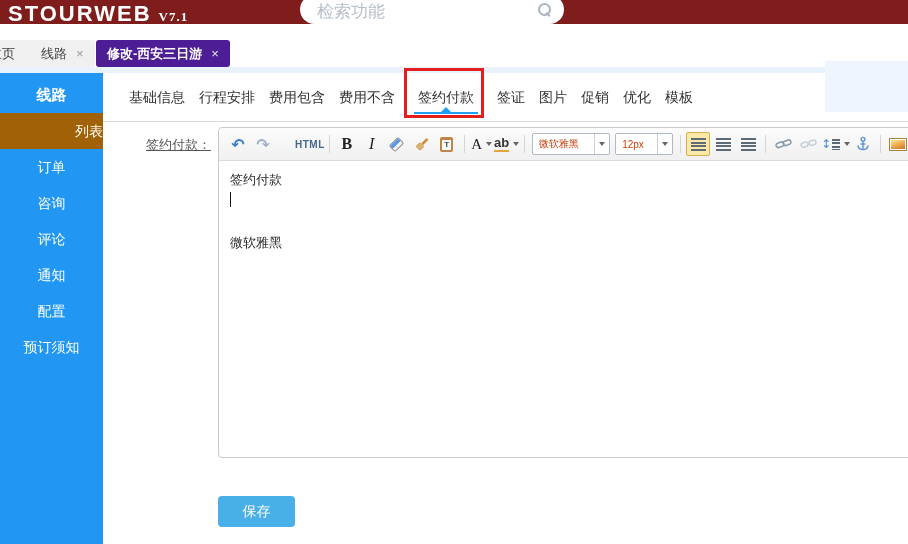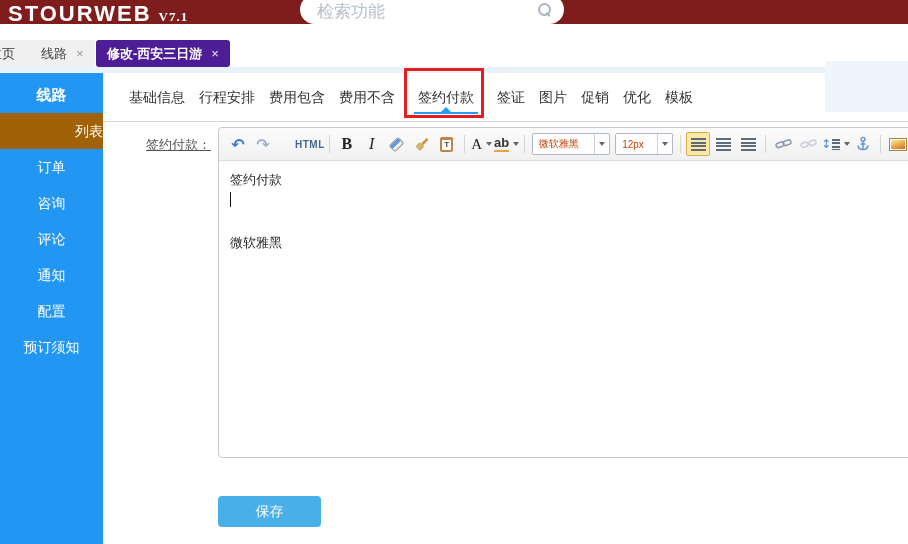--- a/index.html
+++ b/index.html
@@ -95,21 +95,21 @@
   .bars-sm { width:10px; height:11px;
           background:repeating-linear-gradient(to bottom,#5E6B77 0 2px,transparent 2px 3.4px); }
   .g-lh-arrow { font-size:12px; color:#4E87CC; font-family:"DejaVu Sans",sans-serif; margin-right:1px; }
   .imgicon { width:18px; height:13px; border:1px solid #A98439;
              background:linear-gradient(160deg,#FBE08A 15%,#E8943B 65%,#B4652E);
              box-shadow:inset 0 0 0 1px #fff; }
   .econtent { padding:8px 11px; font-size:13px; line-height:21px; color:#2B2B2B; }
   .eline { min-height:21px; }
   .cursorbar { display:inline-block; width:1px; height:15px; background:#111; vertical-align:-2px; }
   
-  .save { position:absolute; left:218px; top:496px; width:103px; height:31px; background:#49AFE8;
+  .save { position:absolute; left:218px; top:496px; width:77px; height:31px; background:#49AFE8;
           border:0; border-radius:4px; color:#fff; font-size:14px; display:flex; align-items:center;
           justify-content:center; cursor:pointer; z-index:2;
           font-family:"Liberation Sans","DejaVu Sans",sans-serif; }
 </style>
 </head>
 <body>
 
 <div class="hdr">
   <div class="logo">
     <span>STOURWEB</span>

